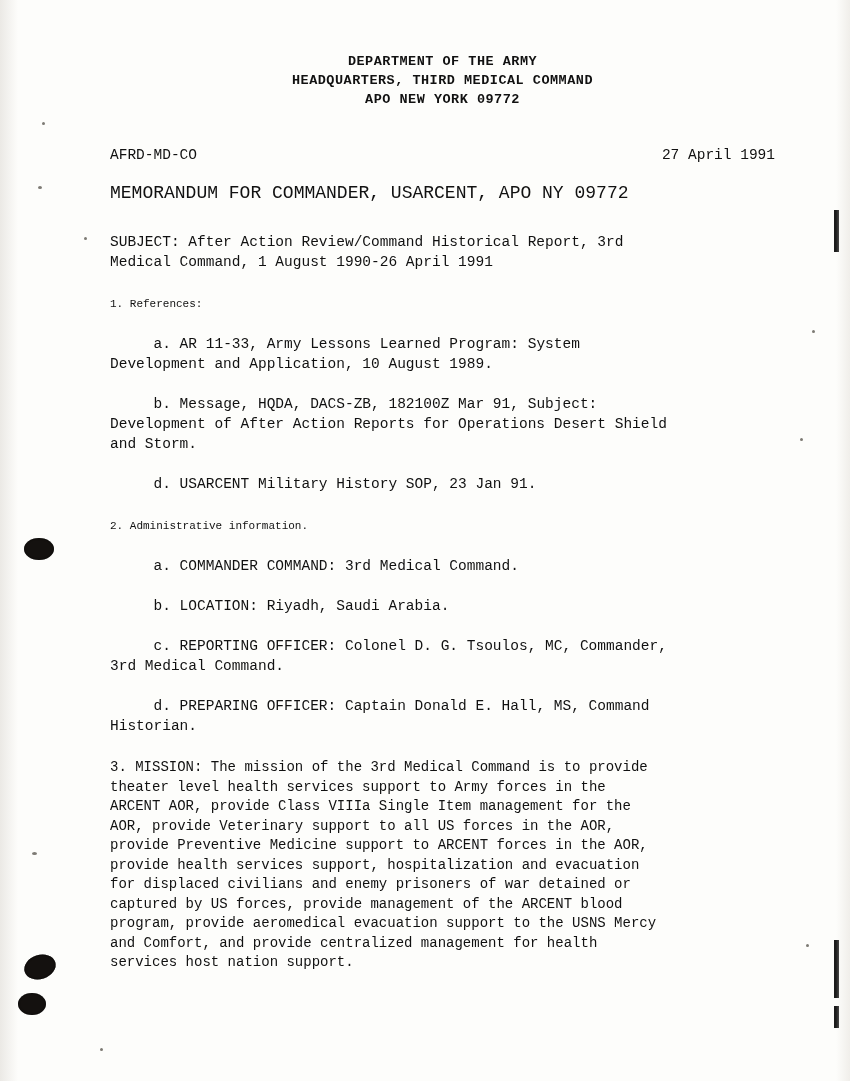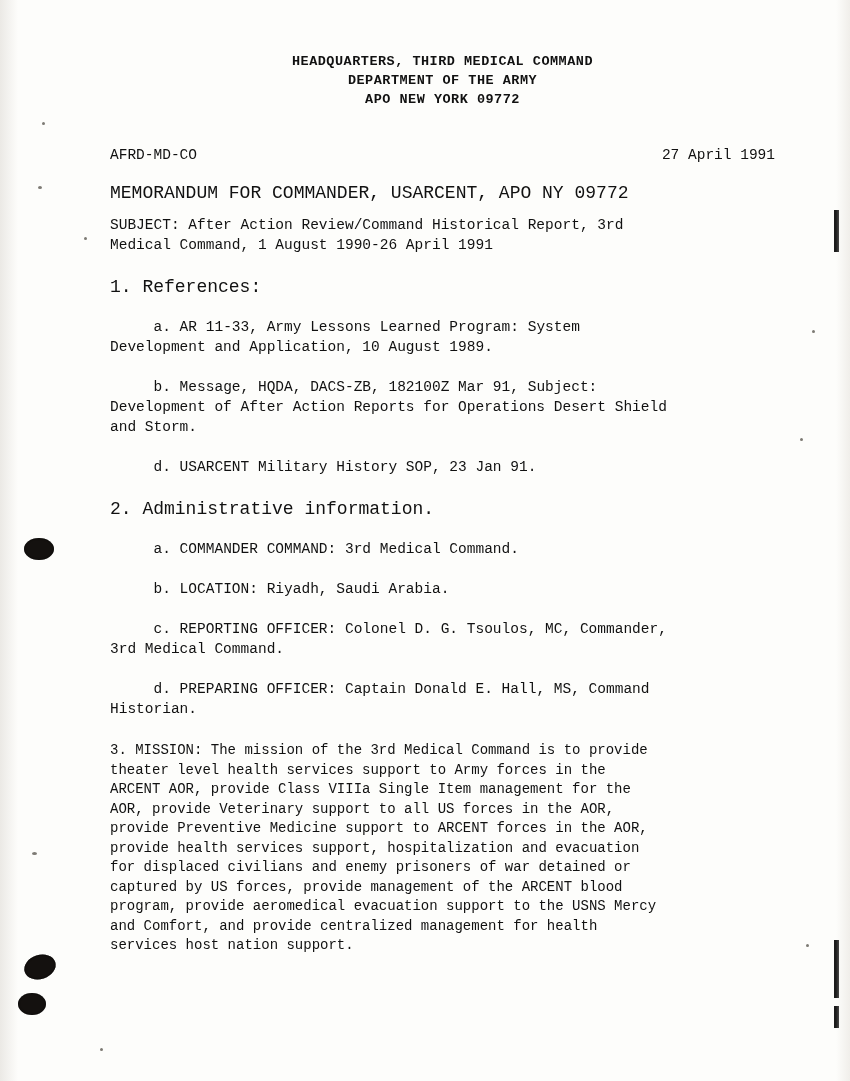--- a/index.html
+++ b/index.html
@@ -58,29 +58,29 @@
     line-height: 20px;
   }
 
   .memoline {
     margin-top: 18px;
     font-size: 18px;
     line-height: 20px;
   }
 
   .subject {
-    margin-top: 12px;
+    margin-top: 29px;
     font-size: 14.5px;
     line-height: 20px;
     white-space: pre-wrap;
   }
 
   .section {
     margin-top: 22px;
-    font-size: 18px;
+    font-size: 11px;
     line-height: 20px;
     white-space: pre-wrap;
   }
 
   .para-indent {
     margin-top: 20px;
     font-size: 14.5px;
     line-height: 20px;
     white-space: pre-wrap;
     text-indent: 0;
@@ -139,22 +139,22 @@
   <div class="speck" style="left:84px;top:237px;width:3px;height:3px;"></div>
   <div class="speck" style="left:32px;top:852px;width:5px;height:3px;"></div>
   <div class="speck" style="left:100px;top:1048px;width:3px;height:3px;"></div>
   <div class="speck" style="left:812px;top:330px;width:3px;height:3px;"></div>
   <div class="speck" style="left:800px;top:438px;width:3px;height:3px;"></div>
   <div class="speck" style="left:806px;top:944px;width:3px;height:3px;"></div>
 
   <div class="content">
 
     <div class="letterhead">
+      <div>DEPARTMENT OF THE ARMY</div>
       <div>HEADQUARTERS, THIRD MEDICAL COMMAND</div>
-      <div>DEPARTMENT OF THE ARMY</div>
       <div>APO NEW YORK 09772</div>
     </div>
 
     <div class="idline">
       <span>AFRD-MD-CO</span>
       <span>27 April 1991</span>
     </div>
 
     <div class="memoline">MEMORANDUM FOR COMMANDER, USARCENT, APO NY 09772</div>
 

